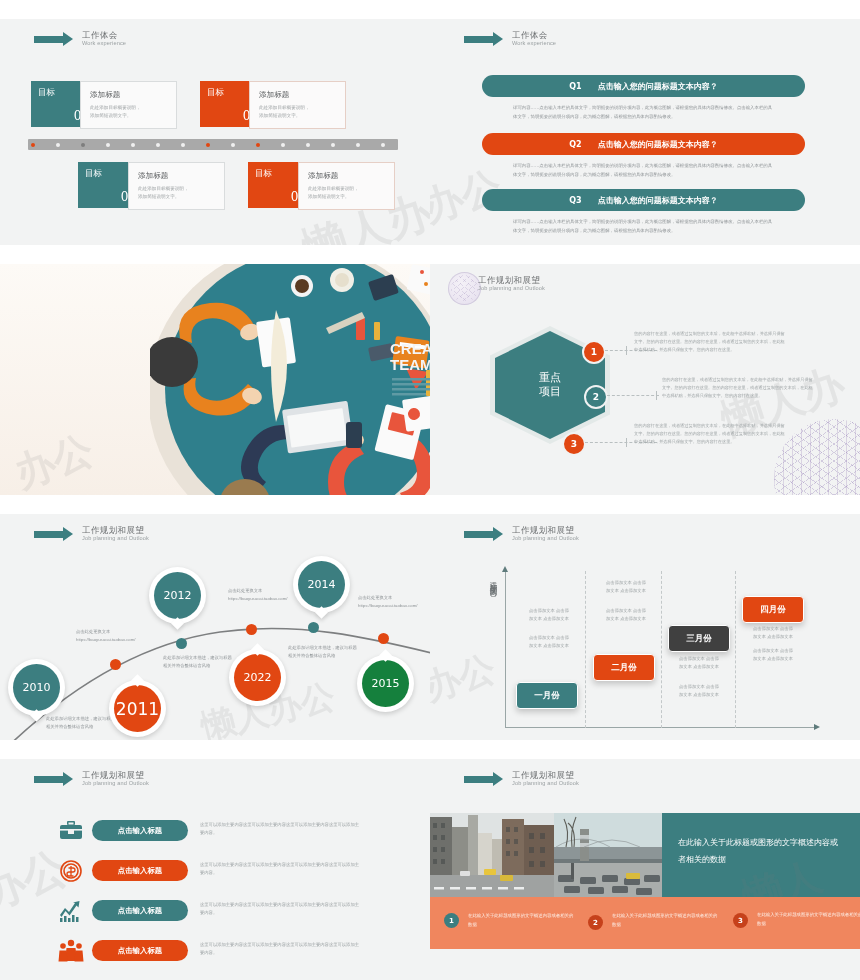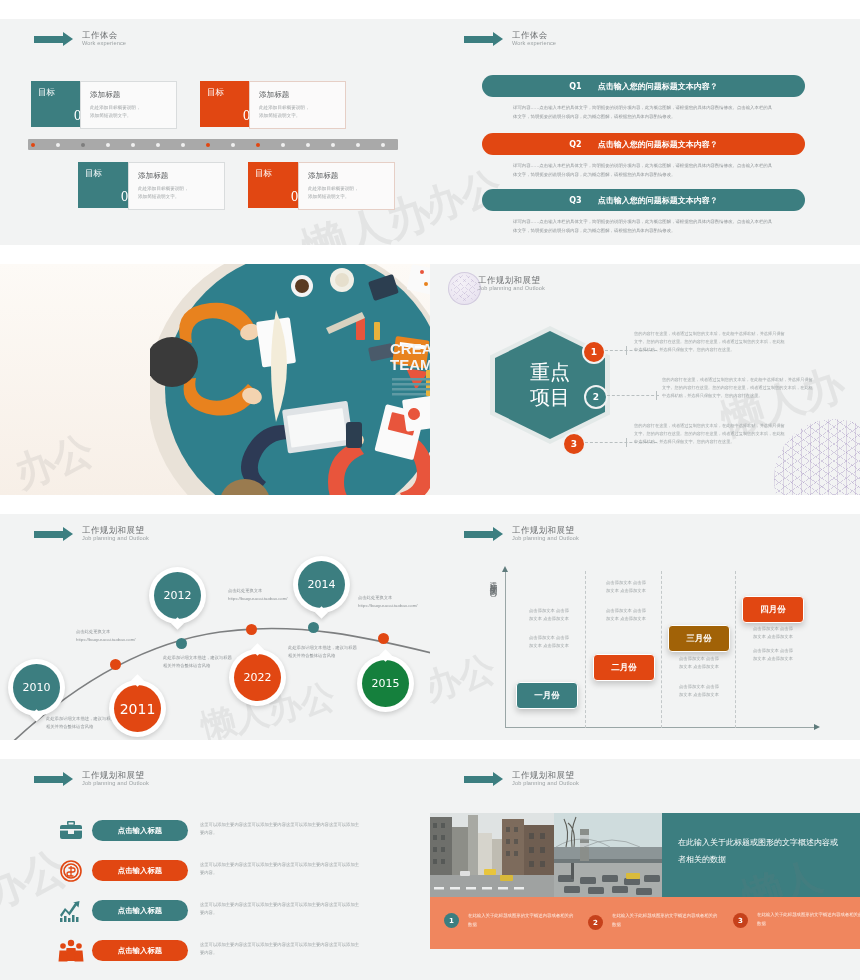--- a/index.html
+++ b/index.html
@@ -48,21 +48,21 @@
   .qtx{position:absolute;left:83px;width:262px;font-size:4.4px;color:#8e9396;line-height:1.95;}
   
   .hero{background:linear-gradient(180deg,#fdfaf6 0%,#f7efe7 100%);}
   .art{position:absolute;right:-20px;top:-20px;width:300px;height:290px;}
   
   .hexwrap{position:absolute;left:60px;top:62px;width:120px;height:118px;}
   .hexOut,.hexIn{position:absolute;inset:0;clip-path:polygon(50% 0,100% 25%,100% 75%,50% 100%,0 75%,0 25%);}
   .hexOut{background:#e3e9e8;}
   .hexIn{inset:5px;background:#3c7e80;}
   .hexTxt{position:absolute;inset:0;display:flex;flex-direction:column;align-items:center;justify-content:center;
-     color:#fff;font-size:20px;line-height:1.25;font-family:"DejaVu Sans",sans-serif;}
+     color:#fff;font-size:11px;line-height:1.25;font-family:"DejaVu Sans",sans-serif;}
   .bullet{position:absolute;width:20px;height:20px;border-radius:50%;border:2.4px solid #f1f2f2;
      display:flex;align-items:center;justify-content:center;color:#fff;font-size:9px;font-weight:700;
      font-family:"DejaVu Sans",sans-serif;}
   .dline{position:absolute;height:0;border-top:1px dashed #b9bfc0;}
   .dtick{position:absolute;width:1px;background:#b9bfc0;height:9px;}
   .hpara{position:absolute;width:152px;font-size:4.2px;color:#9aa0a2;line-height:1.95;}
   .globe{position:absolute;right:-34px;bottom:-44px;width:120px;height:120px;border-radius:50%;
      background:
        repeating-linear-gradient(35deg,rgba(160,140,190,.40) 0 .6px,transparent .6px 7px),
        repeating-linear-gradient(-35deg,rgba(160,140,190,.40) 0 .6px,transparent .6px 7px),
@@ -340,21 +340,21 @@
     <div class="dot" style="left:308px;top:108px;background:#3c7e80;"></div>
     <div class="dot" style="left:378px;top:119px;background:#e14712;"></div>
 
     <div class="yr" style="left:8px;top:145px;width:57px;height:57px;">
       <div class="cc" style="background:#3c7e80;font-size:11px;">2010</div>
       <div class="tip" style="left:24px;bottom:-4px;"></div>
     </div>
     <div class="ytx" style="left:46px;top:201px;">此处添加详细文本描述，建议与标题相关并符合整体语言风格</div>
 
     <div class="yr" style="left:109px;top:166px;width:57px;height:57px;">
-      <div class="cc" style="background:#e14712;font-size:14px;">2011</div>
+      <div class="cc" style="background:#e14712;font-size:17px;">2011</div>
       <div class="tip" style="left:24px;top:-4px;box-shadow:none;"></div>
     </div>
     <div class="ytx" style="left:76px;top:114px;">点击此处更换文本https://baoyusucai.taobao.com/</div>
 
     <div class="yr" style="left:149px;top:53px;width:57px;height:57px;">
       <div class="cc" style="background:#3c7e80;font-size:11px;">2012</div>
       <div class="tip" style="left:24px;bottom:-4px;"></div>
     </div>
     <div class="ytx" style="left:163px;top:140px;">此处添加详细文本描述，建议与标题相关并符合整体语言风格</div>
 
@@ -410,21 +410,21 @@
     <div class="ctx" style="left:174px;top:65px;">点击添加文本
 点击添加文本
 点击添加文本</div>
     <div class="ctx" style="left:174px;top:93px;">点击添加文本
 点击添加文本
 点击添加文本</div>
     <div class="chip" style="left:163px;top:140px;width:60px;height:25px;background:#e14712;">
       <span>二月份</span>
     </div>
 
-    <div class="chip" style="left:238px;top:111px;width:60px;height:25px;background:#a16207;">
+    <div class="chip" style="left:238px;top:111px;width:60px;height:25px;background:#404040;">
       <span>三月份</span>
     </div>
     <div class="ctx" style="left:247px;top:141px;">点击添加文本
 点击添加文本
 点击添加文本</div>
     <div class="ctx" style="left:247px;top:169px;">点击添加文本
 点击添加文本
 点击添加文本</div>
 
     <div class="chip" style="left:312px;top:82px;width:60px;height:25px;background:#e14712;">

